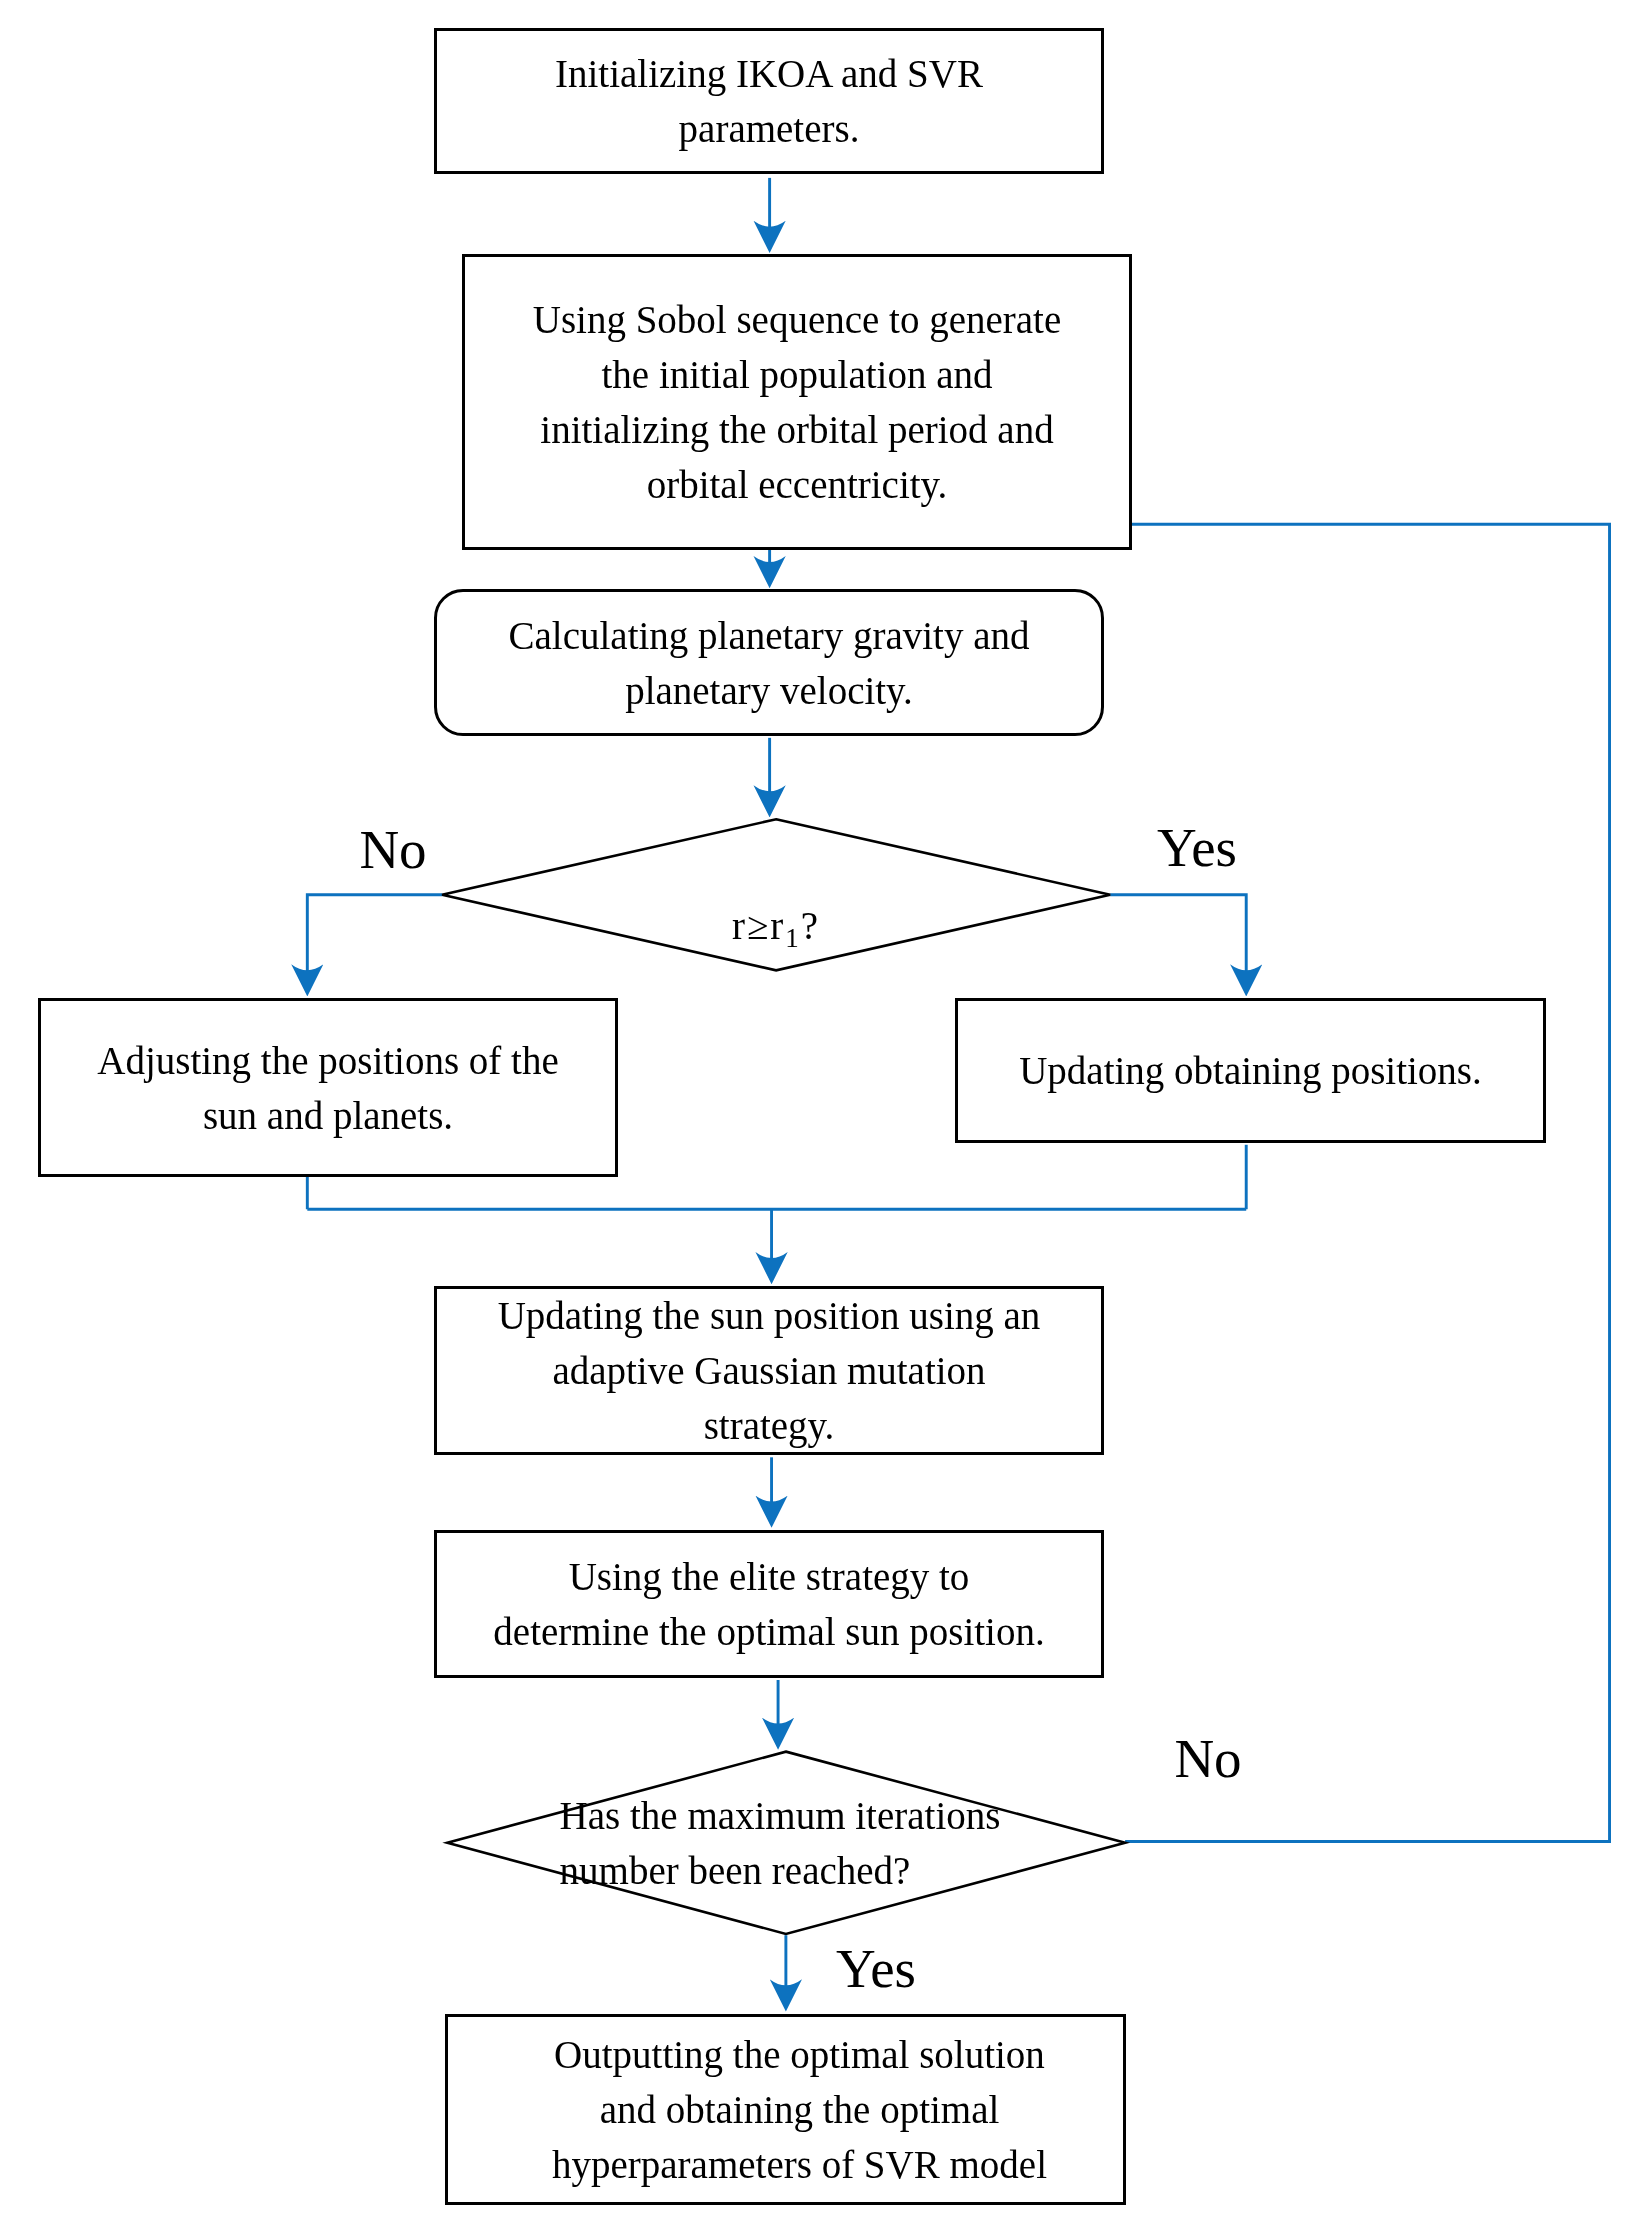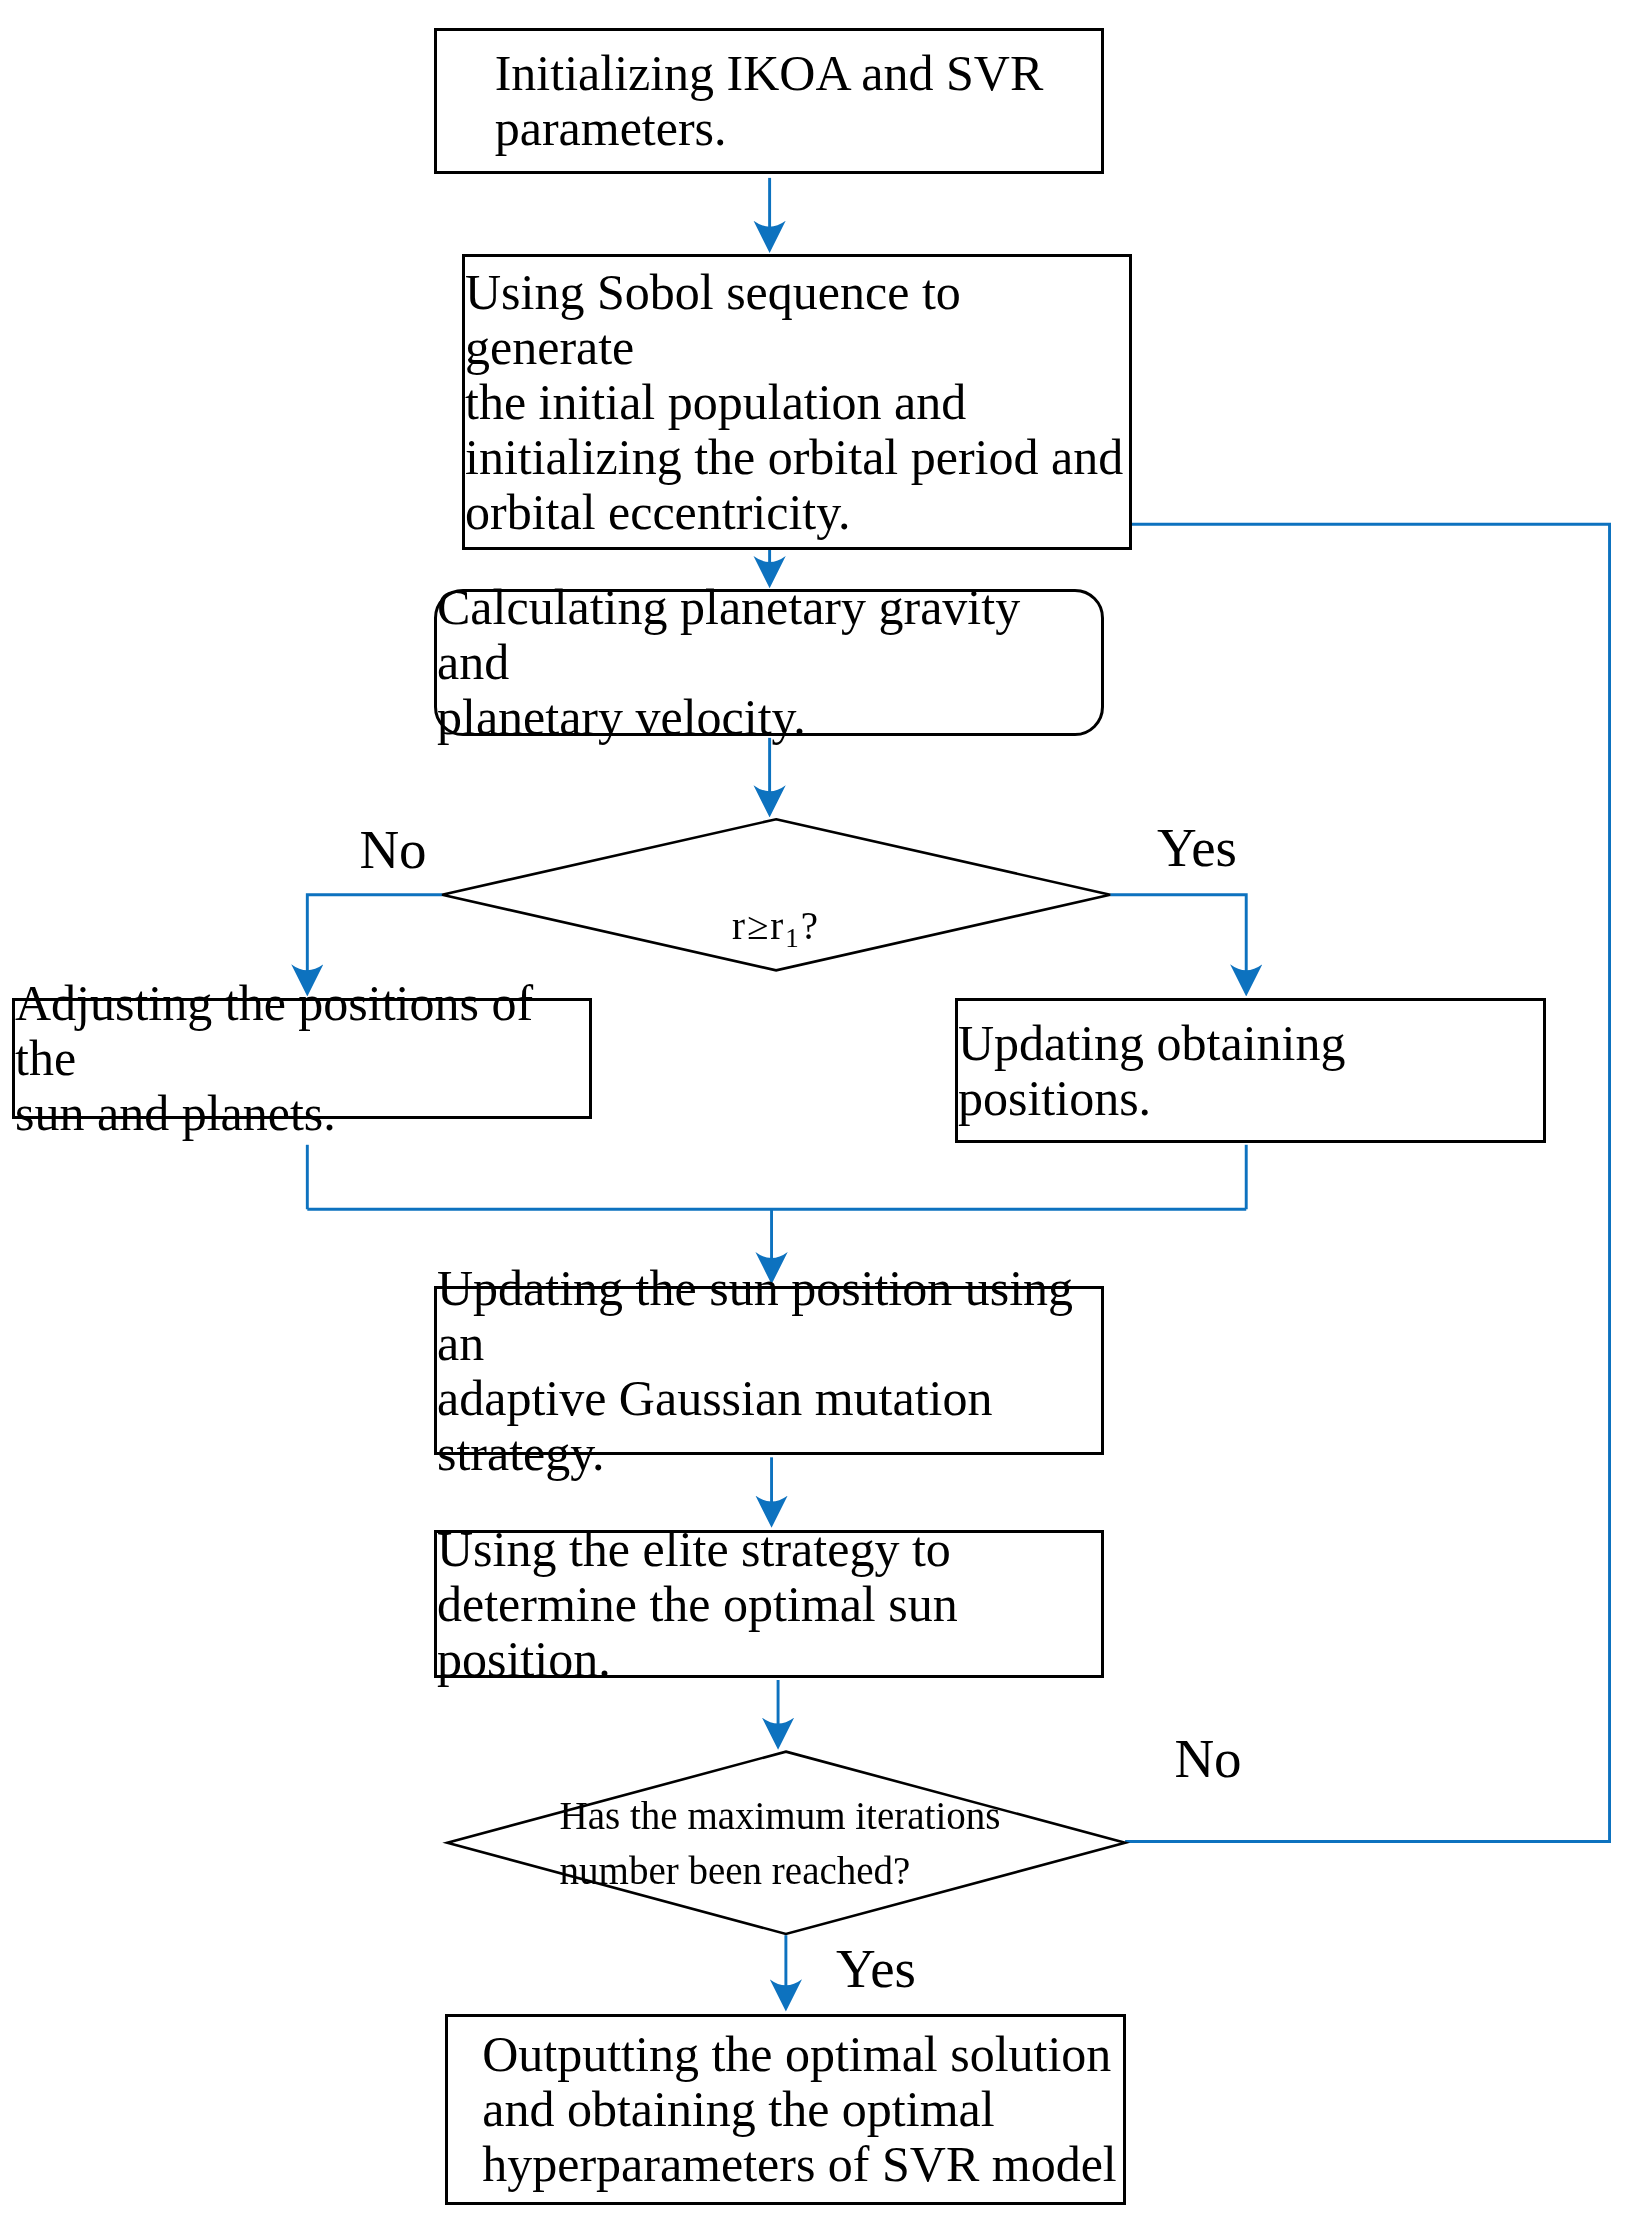--- a/index.html
+++ b/index.html
@@ -4,22 +4,22 @@
 <style>
   html,body{margin:0;padding:0;background:#ffffff;}
   .stage{
     position:relative;width:1646px;height:2216px;background:#ffffff;
     font-family:"Liberation Serif","DejaVu Serif",serif;color:#000;
     overflow:hidden;
   }
   svg.connectors{position:absolute;left:0;top:0;width:1646px;height:2216px;}
   .box{
     position:absolute;box-sizing:border-box;border:3.9px solid #000;background:#fff;
-    display:flex;align-items:center;justify-content:center;
-    font-size:50px;line-height:55px;white-space:pre-line;
+    display:flex;align-items:center;justify-content:center;text-align:center;
+    font-size:39px;line-height:55px;white-space:pre-line;
   }
   .lbl{
     position:absolute;transform:translate(-50%,-50%);
     font-size:55px;line-height:41px;white-space:nowrap;
   }
   .dtext{
     position:absolute;transform:translate(-50%,-50%);
     font-size:39px;line-height:55px;white-space:pre-line;
   }
   .dtext .sub{font-size:27px;position:relative;top:7.8px;}
@@ -73,21 +73,21 @@
 parameters.</div>
 
   <div class="box" style="left:434px;top:254px;width:670px;height:296px;margin-left:28px;">Using Sobol sequence to generate
 the initial population and
 initializing the orbital period and
 orbital eccentricity.</div>
 
   <div class="box" style="left:434px;top:589px;width:670px;height:147px;border-radius:29px;">Calculating planetary gravity and
 planetary velocity.</div>
 
-  <div class="box" style="left:12px;top:998px;width:580px;height:121px;font-family:Liberation Serif, serif;">Adjusting the positions of the
+  <div class="box" style="left:38px;top:998px;width:580px;height:179px;font-family:Liberation Serif, serif;">Adjusting the positions of the
 sun and planets.</div>
 
   <div class="box" style="left:955px;top:998px;width:591px;height:145px;">Updating obtaining positions.</div>
 
   <div class="box" style="left:434px;top:1286px;width:670px;height:169px;">Updating the sun position using an
 adaptive Gaussian mutation
 strategy.</div>
 
   <div class="box" style="left:434px;top:1530px;width:670px;height:148px;">Using the elite strategy to
 determine the optimal sun position.</div>

